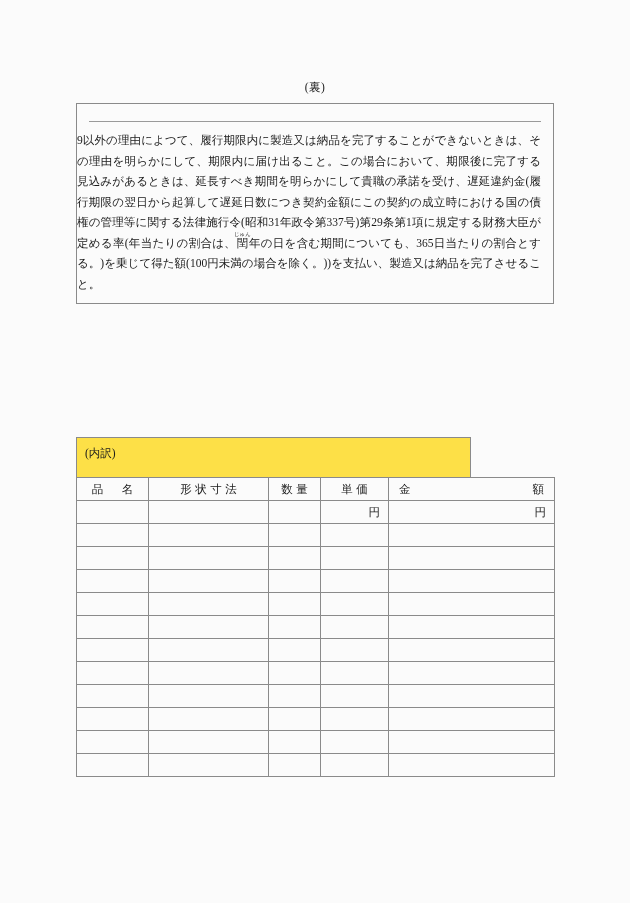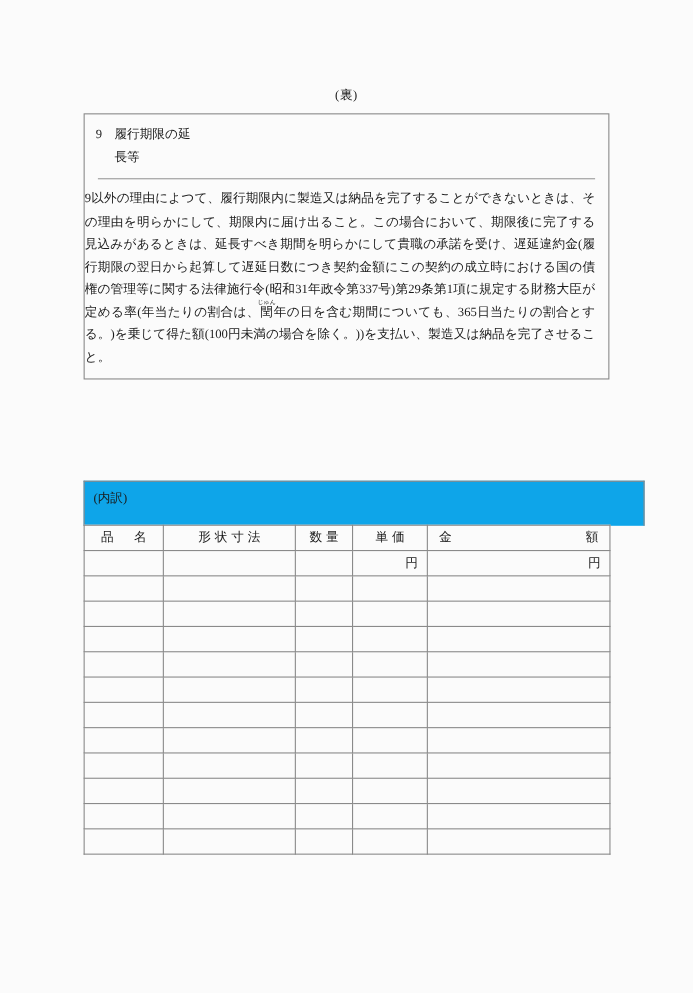--- a/index.html
+++ b/index.html
@@ -99,25 +99,25 @@
     font-size: 5.4px;
     line-height: 5.4px;
     letter-spacing: 0;
   }
 
   
   .breakdown-frame {
     position: absolute;
     left: 76px;
     top: 437px;
-    width: 510px;
+    width: 395px;
     border: 1px solid #8a8a8a;
     border-bottom: none;
     box-sizing: border-box;
-    background: #0ea5e9;
+    background: #fde047;
   }
   .breakdown-title {
     height: 40px;
     box-sizing: border-box;
     padding: 7px 0 0 8px;
     font-size: 11.5px;
     line-height: 16px;
   }
 
   
@@ -172,26 +172,20 @@
 </head>
 <body>
 
 <div class="page">
 
   <div class="sheet-label">(裏)</div>
 
   <div class="clause-frame">
 
     <div class="clause">
-      <div class="clause-label">
-        <span class="lbl-line">
-          <span class="num">9</span><span class="lbl-sp1">履行期限の延</span>
-        </span>
-        <span class="lbl-line lbl-indent lbl-sp1">長等</span>
-      </div>
     </div>
 
     <div class="clause-inner-rule"></div>
 
     <div class="clause">
       <div class="clause-body">
         <p><span>9以外の理由によつて、履行期限内に製造又は納品を完了することができないときは、その理由を明らかにして、期限内に届け出ること。この場合において、期限後に完了する見込みがあるときは、延長すべき期間を明らかにして貴職の承諾を受け、遅延違約金(履行期限の翌日から起算して遅延日数につき契約金額にこの契約の成立時における国の債権の管理等に関する法律施行令(昭和31年政令第337号)第29条第1項に規定する財務大臣が定める率(年当たりの割合は、</span><ruby><span>閏</span><rt>じゅん</rt></ruby><span>年の日を含む期間についても、365日当たりの割合とする。)を乗じて得た額(100円未満の場合を除く。))を支払い、製造又は納品を完了させること。</span></p>
       </div>
     </div>
 

